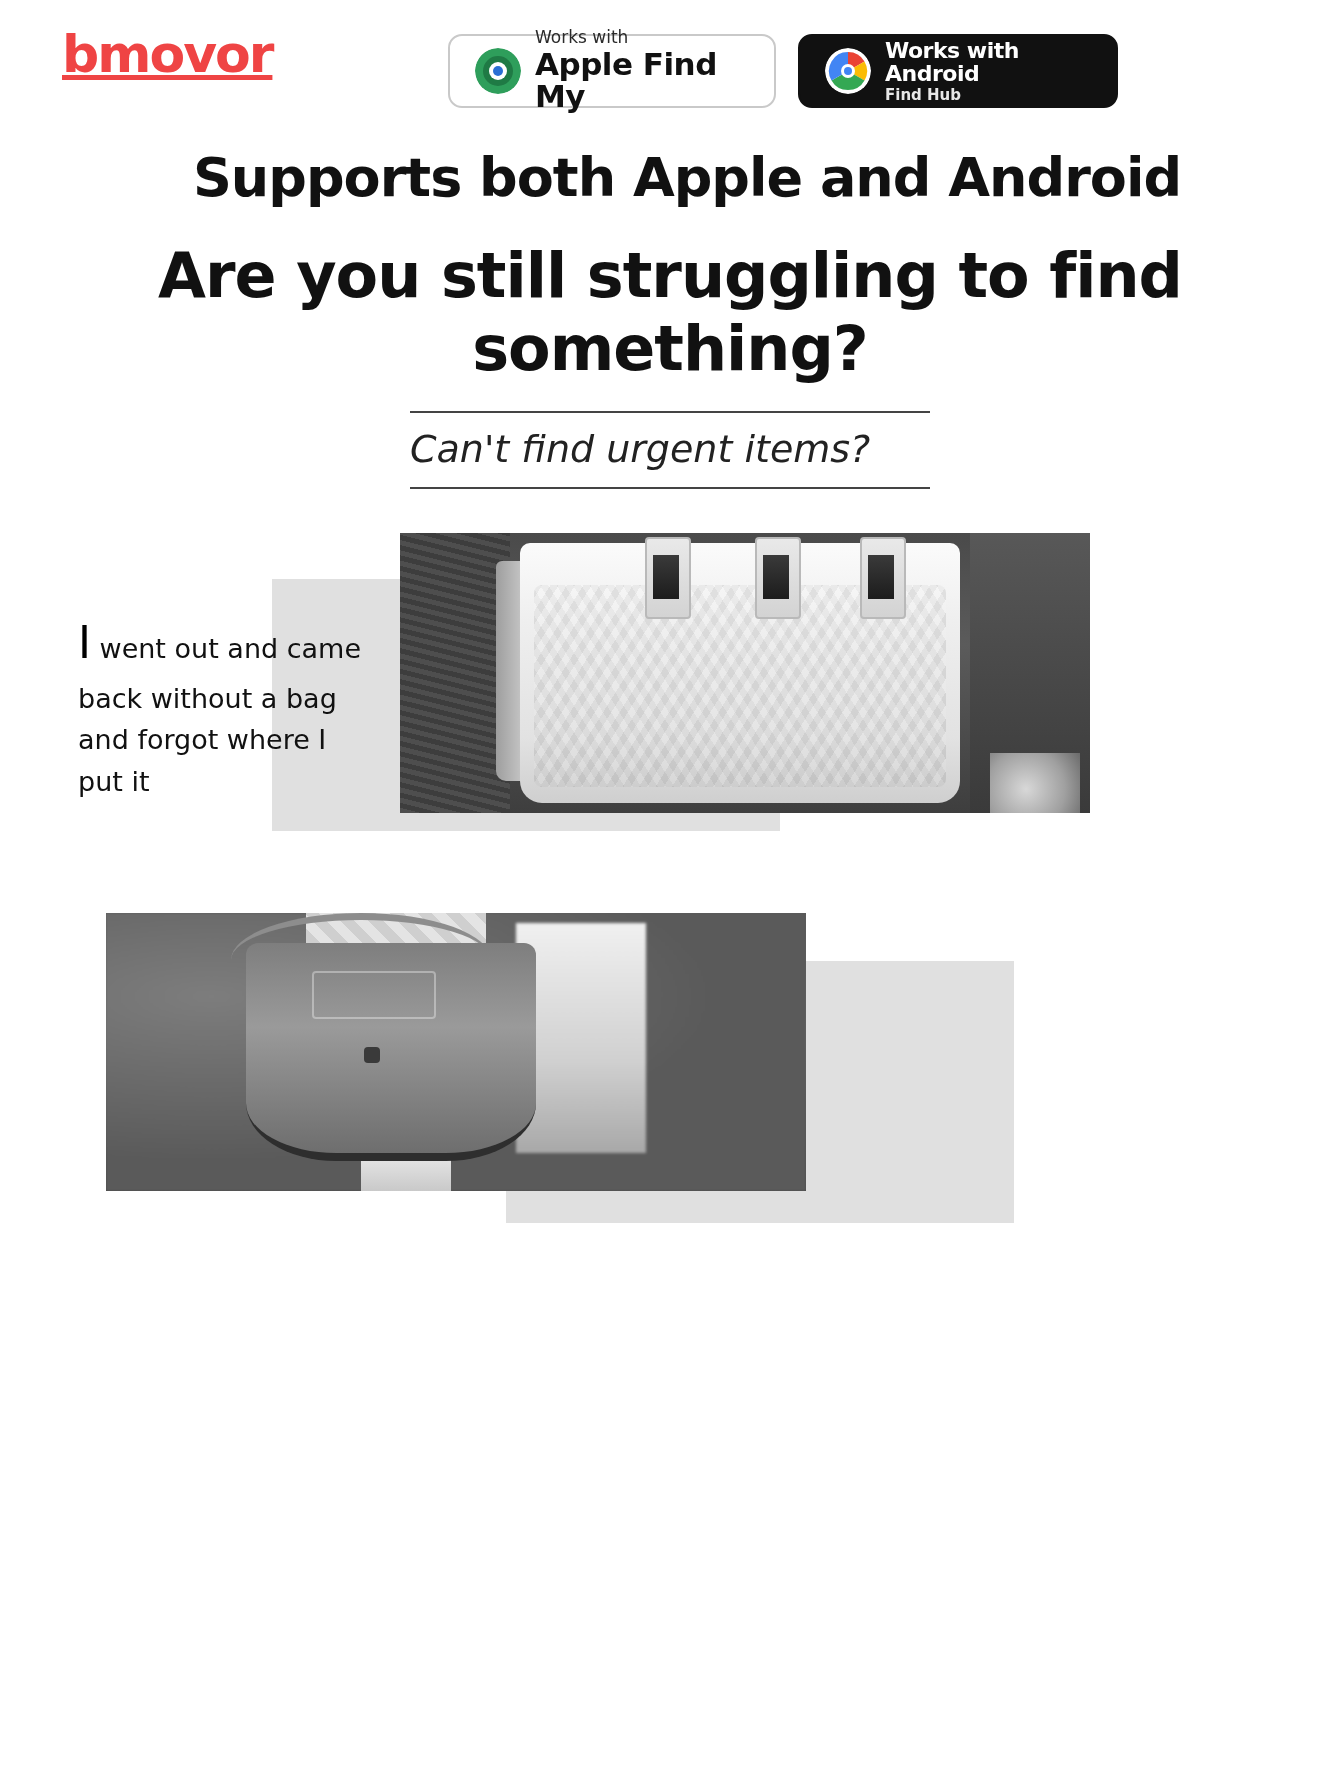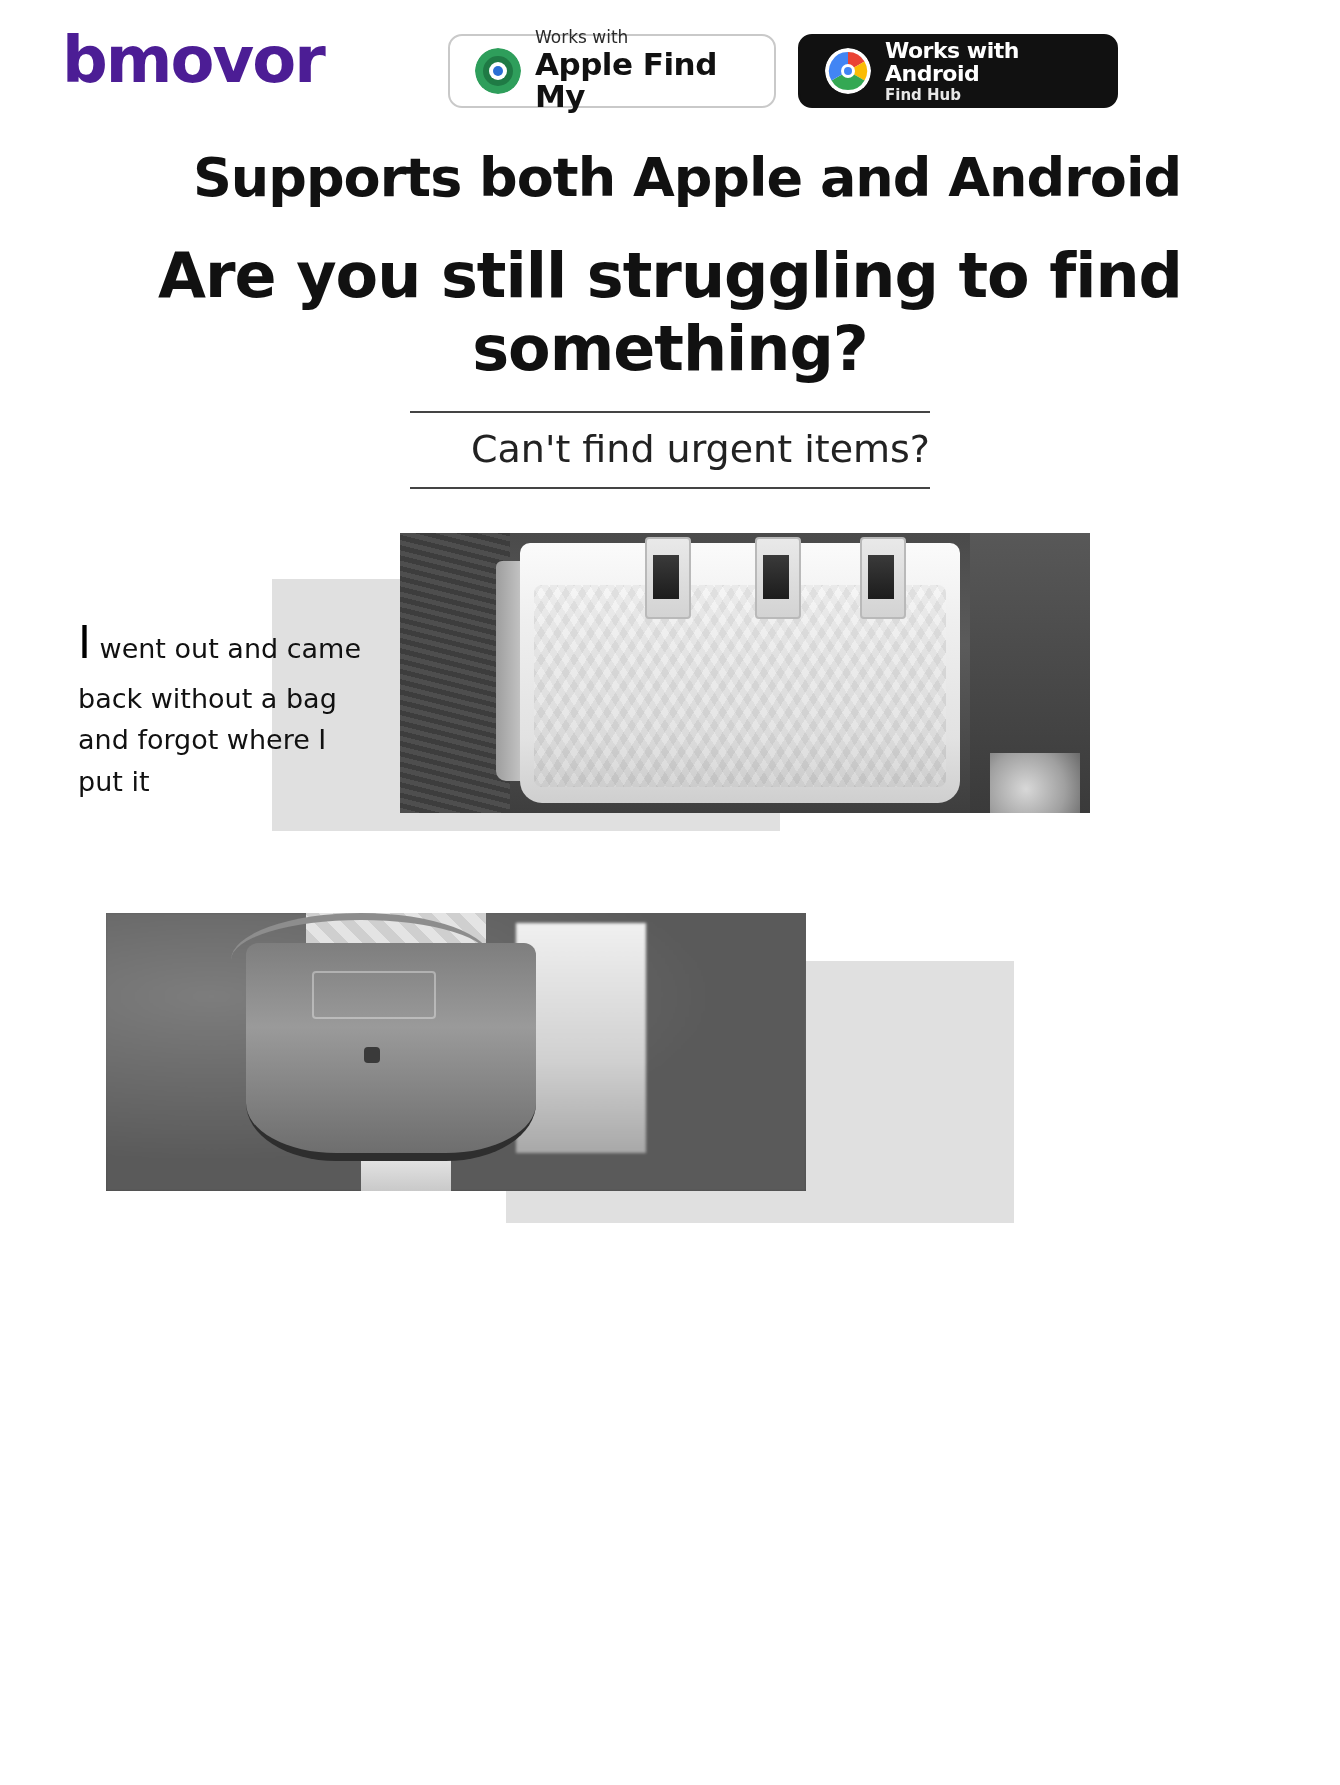--- a/index.html
+++ b/index.html
@@ -18,26 +18,27 @@
 
   
   .header {
     position: relative;
     height: 140px;
   }
   .brand-logo {
     position: absolute;
     left: 62px;
     top: 28px;
-    font-size: 64px;
+    font-size: 52px;
     font-weight: 700;
     letter-spacing: -2px;
-    color: #4c1d95;
+    color: #ef4444;
     font-family: "DejaVu Sans", sans-serif;
     line-height: 1;
+    text-decoration: underline;
   }
   .badges {
     position: absolute;
     left: 448px;
     top: 34px;
     display: flex;
     gap: 22px;
     align-items: flex-start;
   }
   .badge {
@@ -117,21 +118,22 @@
     margin-top: 30px;
     letter-spacing: -1px;
     padding: 0 120px;
   }
   .subtitle-wrap {
     width: 520px;
     margin: 26px auto 0 auto;
     border-top: 2px solid #444;
     border-bottom: 2px solid #444;
     padding: 14px 0 16px 0;
-    text-align: right;
+    text-align: left;
+    font-style: italic;
   }
   .subtitle {
     font-size: 38px;
     color: #222;
     font-weight: 400;
   }
 
   
   .sections {
     position: relative;

